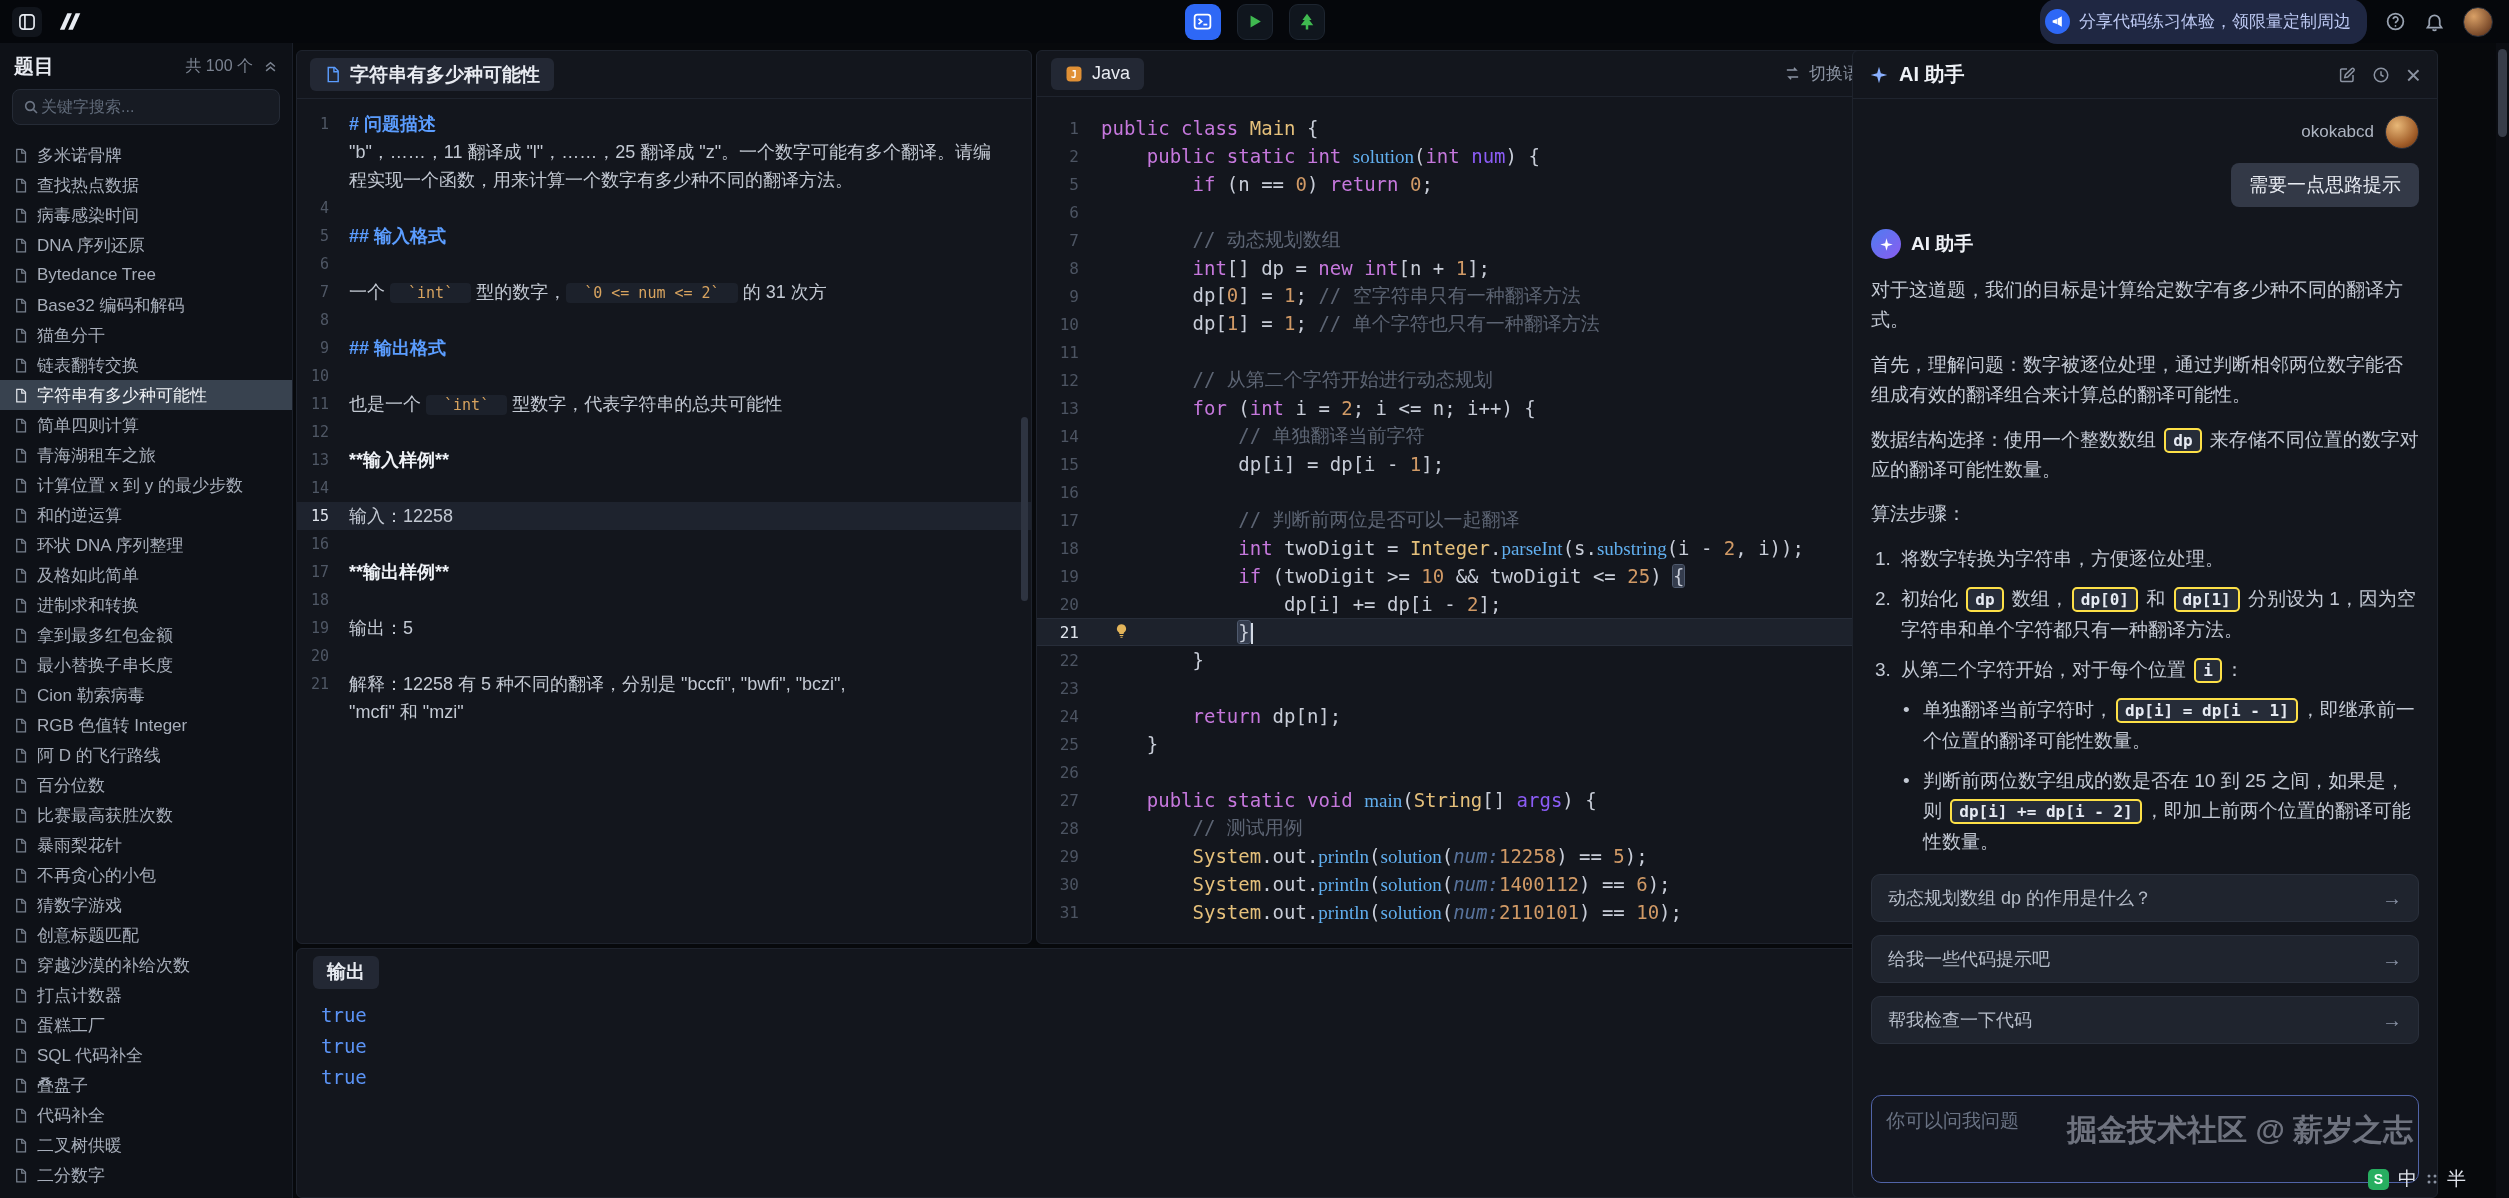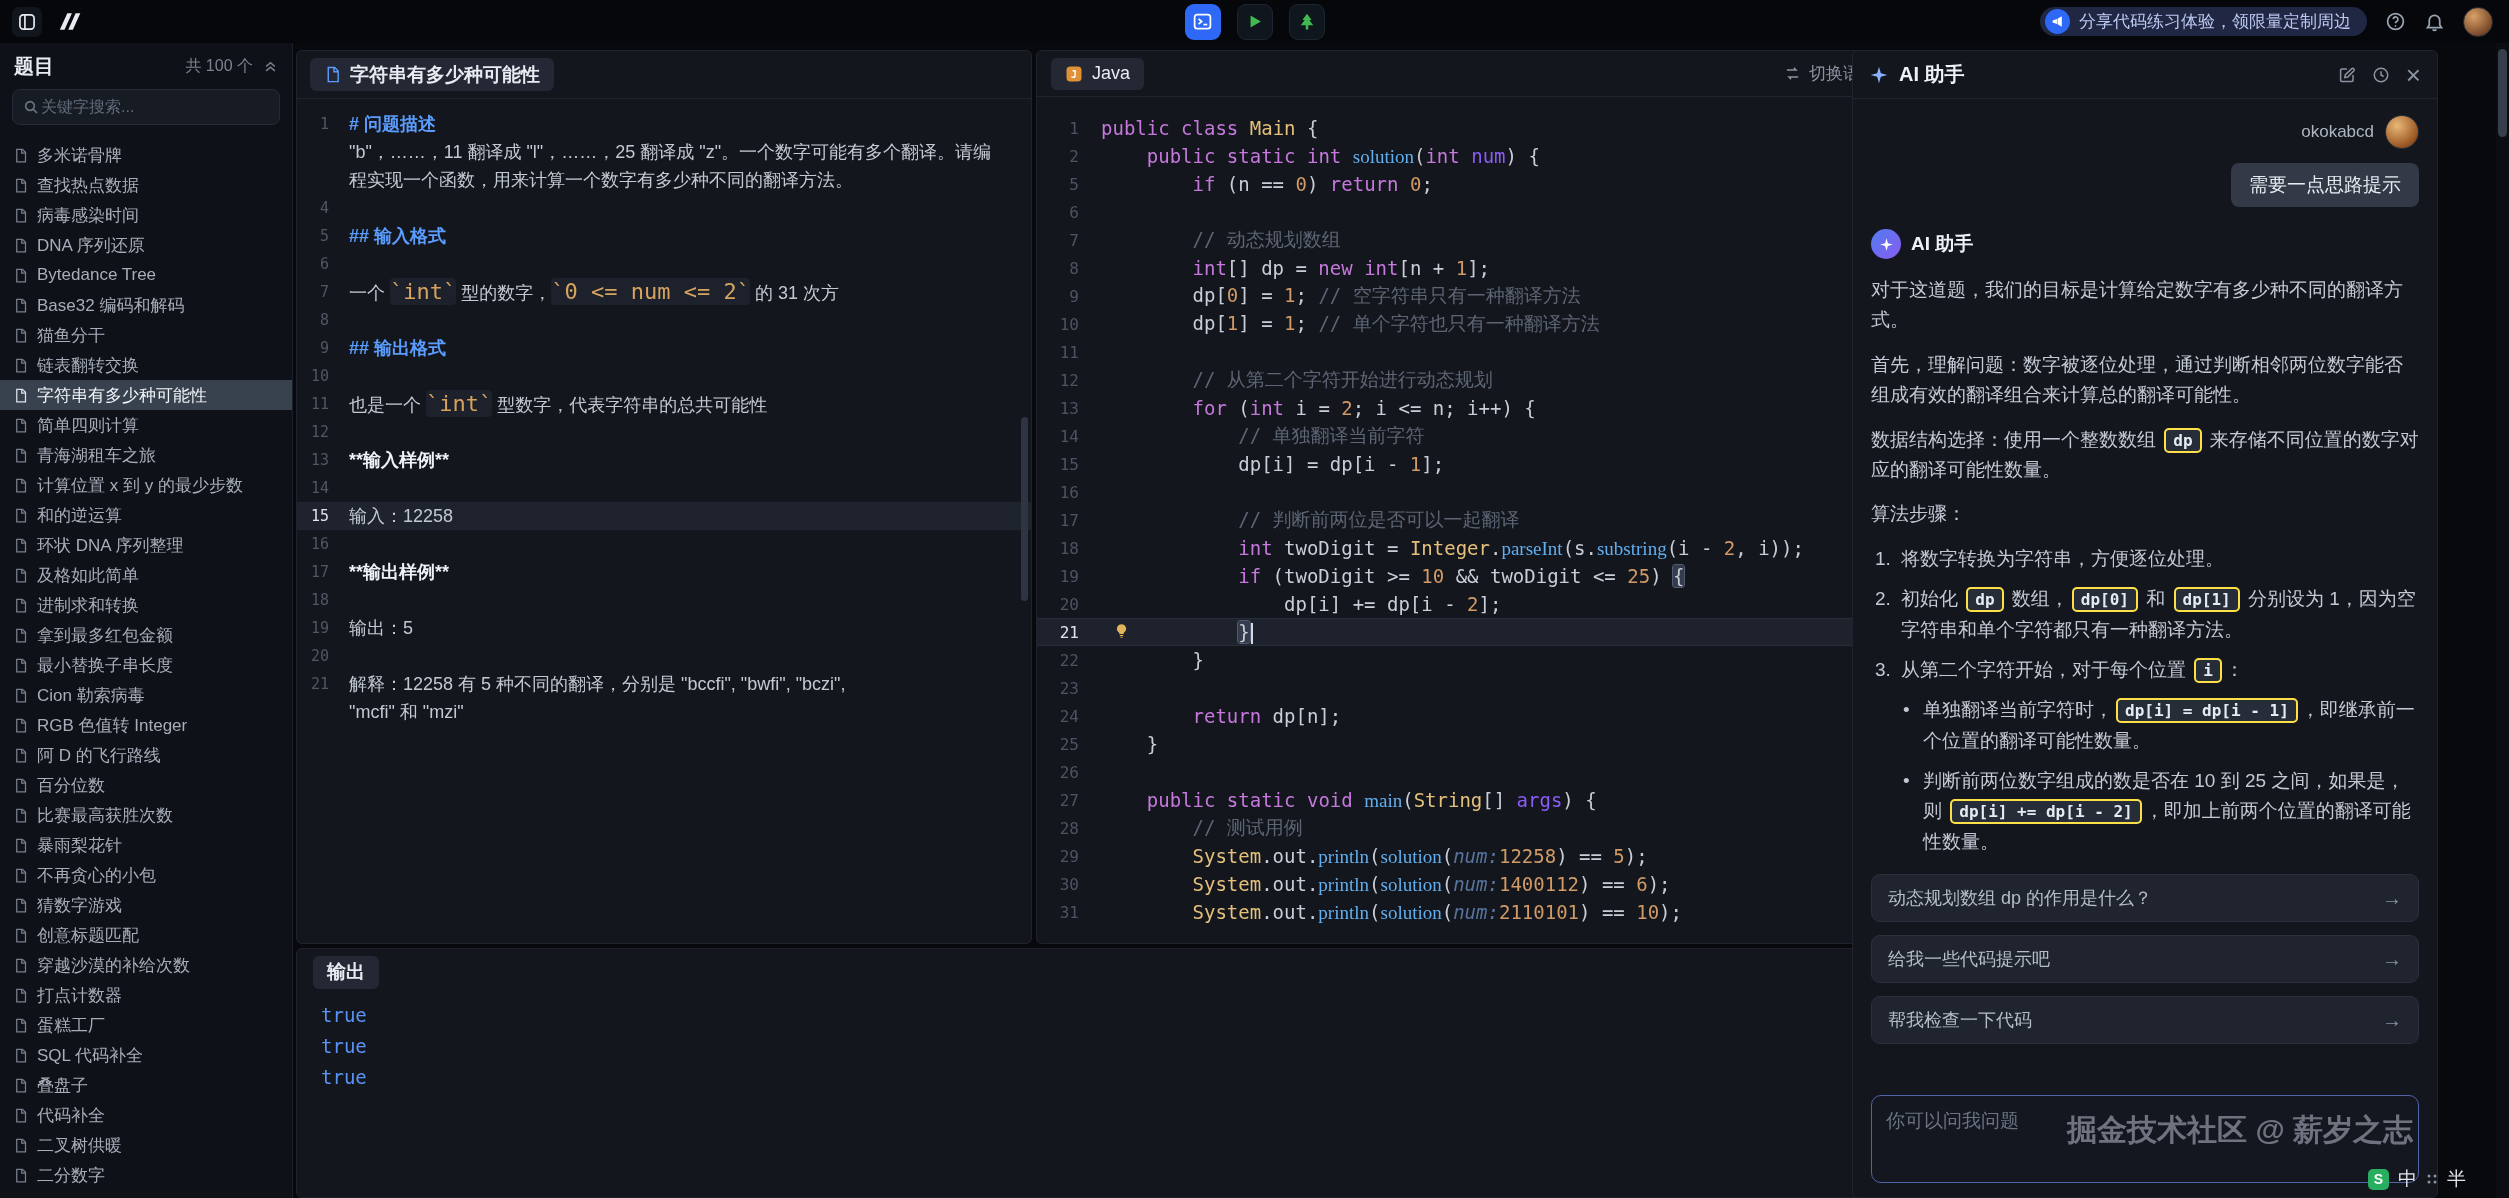--- a/index.html
+++ b/index.html
@@ -10,21 +10,21 @@
 
   
   .topbar{position:absolute;left:0;top:0;width:2509px;height:43px;background:#05070b;display:flex;align-items:center;}
   .tb-left{display:flex;align-items:center;gap:14px;padding-left:12px;}
   .tb-logo{width:30px;height:30px;border-radius:7px;background:#11151c;display:flex;align-items:center;justify-content:center;cursor:pointer;}
   .tb-center{position:absolute;left:50%;transform:translateX(-50%);display:flex;gap:16px;align-items:center;}
   .tb-btn{width:36px;height:36px;border-radius:9px;display:flex;align-items:center;justify-content:center;cursor:pointer;}
   .tb-btn.blue{background:#2e68f6;}
   .tb-btn.dark{background:#10161e;border:1px solid #1d2530;}
   .tb-right{position:absolute;right:16px;display:flex;align-items:center;gap:18px;}
-  .tb-pill{height:29px;border-radius:17px;background:#1f2742;display:flex;align-items:center;gap:9px;padding:0 16px 0 5px;cursor:pointer;}
+  .tb-pill{height:45px;border-radius:17px;background:#1f2742;display:flex;align-items:center;gap:9px;padding:0 16px 0 5px;cursor:pointer;}
   .tb-pill .pic{width:25px;height:25px;border-radius:50%;background:#2e68f6;display:flex;align-items:center;justify-content:center;}
   .tb-pill .ptx{font-size:17px;color:#bcc8f2;white-space:nowrap;}
   .tb-ic{color:#9aa3b2;cursor:pointer;}
   .tb-avatar{width:30px;height:30px;border-radius:50%;background:radial-gradient(circle at 35% 30%,#d9a066,#7a4a2a 70%,#3a2415);cursor:pointer;border:1px solid #2a2f3a;}
 
   
   .sidebar{position:absolute;left:0;top:43px;width:293px;height:1155px;background:#0e1117;border-right:1px solid #1a1f29;}
   .sb-head{height:46px;display:flex;align-items:center;justify-content:space-between;padding:0 14px;}
   .sb-title{font-size:20px;font-weight:bold;color:#e8ebf1;}
   .sb-meta{display:flex;align-items:center;gap:10px;color:#7b8391;font-size:16px;}
@@ -45,21 +45,21 @@
   
   .problem{left:296px;top:50px;width:736px;height:894px;}
   .md-body{position:absolute;left:0;right:0;top:49px;bottom:0;padding-top:10px;font-size:18px;}
   .md-row{height:28px;display:flex;align-items:center;}
   .md-num{width:52px;flex:none;text-align:right;padding-right:20px;color:#4f5765;font-family:"DejaVu Sans Mono",monospace;font-size:15px;}
   .md-text{white-space:pre;color:#c3c9d3;}
   .md-row.k-h .md-text{color:#5b9dff;font-weight:bold;}
   .md-row.k-b .md-text{color:#eef1f6;font-weight:bold;}
   .md-row.hl{background:#1e232e;}
   .md-row.hl .md-num{color:#dfe4ec;}
-  .md-code{font-family:"DejaVu Sans Mono",monospace;font-size:22px;color:#d7a35f;background:#1c212b;border-radius:4px;padding:1px 0;}
+  .md-code{font-family:"DejaVu Sans Mono",monospace;font-size:15px;color:#d7a35f;background:#1c212b;border-radius:4px;padding:1px 18px;}
   .prob-scroll{position:absolute;right:3px;top:366px;width:7px;height:184px;background:#2e3441;border-radius:4px;cursor:pointer;}
 
   
   .editor{left:1036px;top:50px;width:856px;height:894px;}
   .ed-head{height:46px;border-bottom:1px solid #1f242e;display:flex;align-items:center;justify-content:space-between;padding:0 14px;}
   .ed-tab{display:flex;align-items:center;gap:9px;background:#232834;border-radius:6px;height:32px;padding:0 14px;font-size:18px;color:#e8ebf1;cursor:pointer;}
   .ed-lang{display:flex;align-items:center;gap:8px;color:#8b93a2;font-size:17px;cursor:pointer;}
   .ed-body{position:absolute;left:0;right:0;top:47px;bottom:0;padding-top:16px;font-family:"DejaVu Sans Mono",monospace;font-size:19px;}
   .cd-row{height:28px;display:flex;align-items:center;position:relative;}
   .cd-num{width:64px;flex:none;text-align:right;padding-right:22px;color:#4c5462;font-size:16px;}

